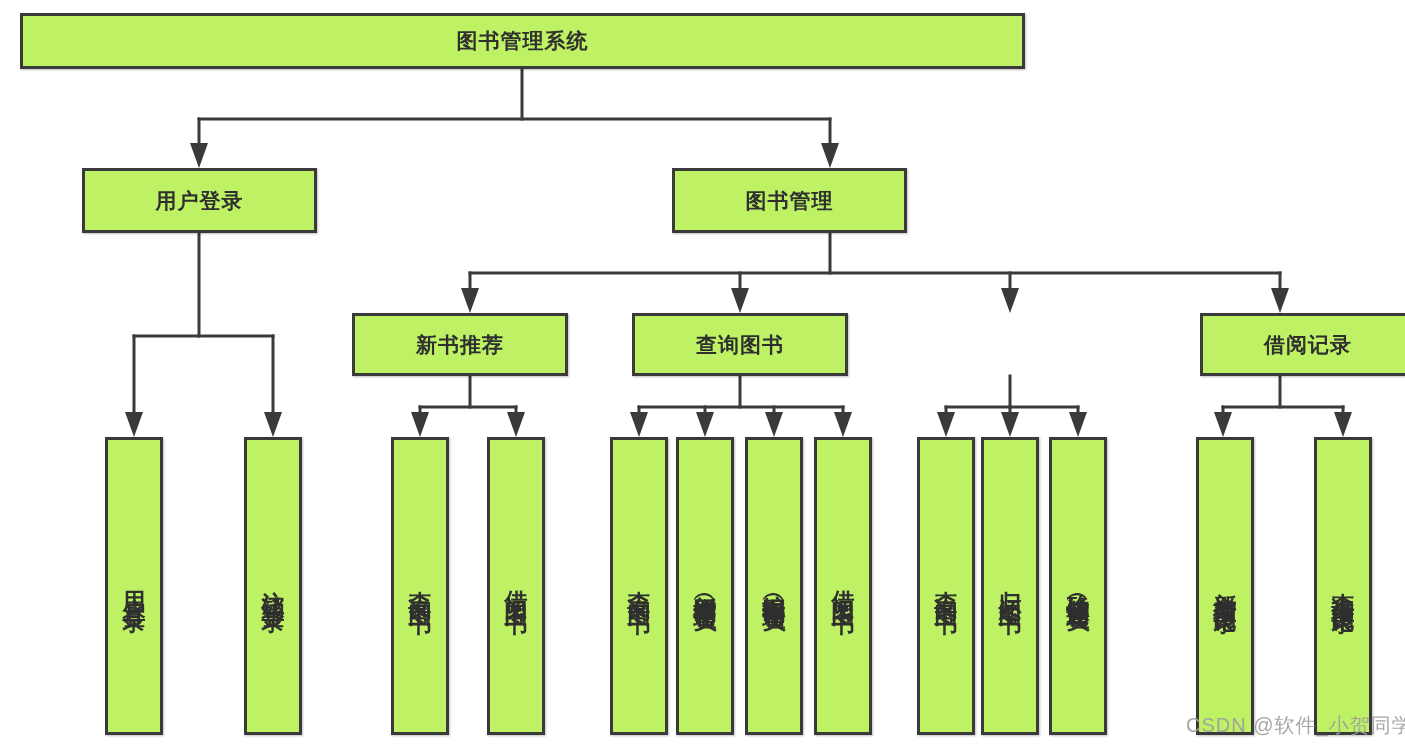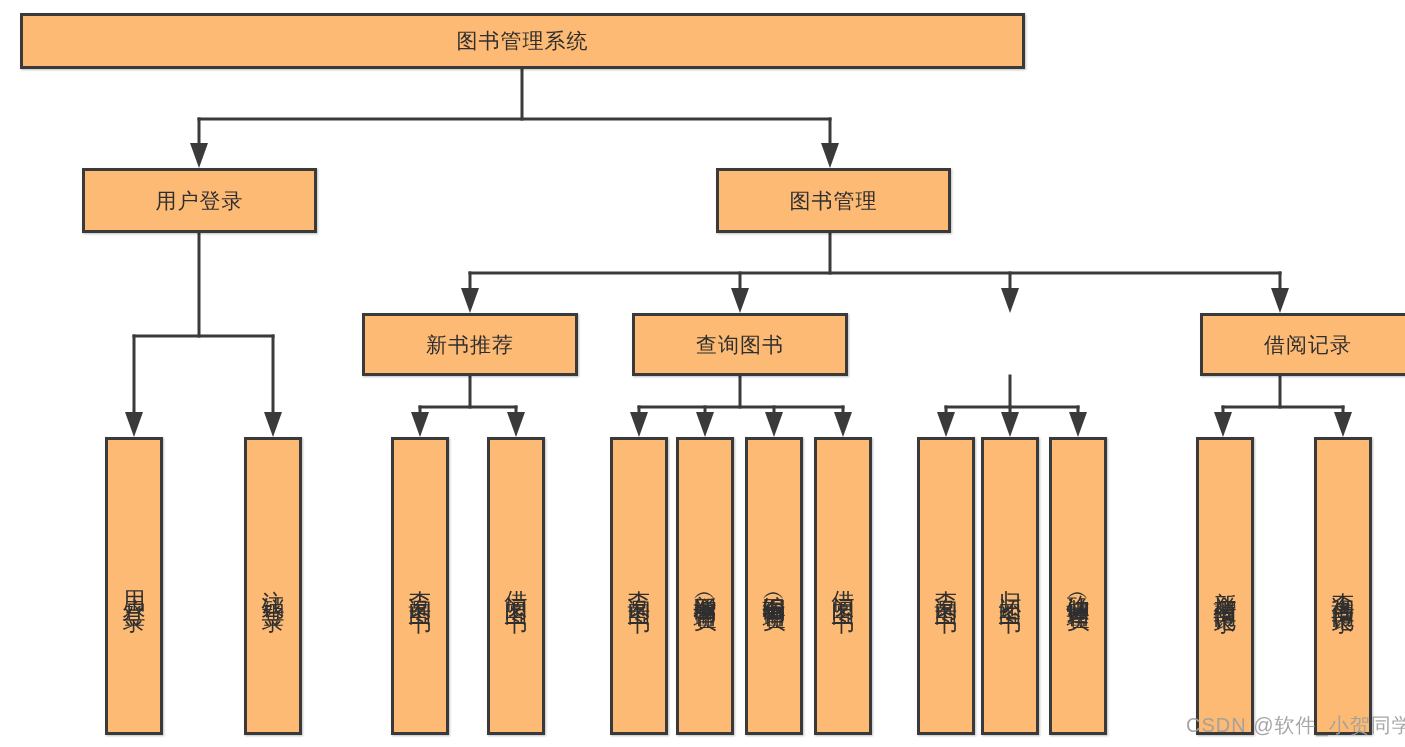--- a/index.html
+++ b/index.html
@@ -18,27 +18,28 @@
   #wires {
     position: absolute;
     left: 0; top: 0;
     width: 1405px; height: 747px;
     z-index: 1;
   }
   .box {
     position: absolute;
     box-sizing: border-box;
     border: 3px solid #3a3a3a;
-    background: #fdba74;
+    background: #bef264;
     display: flex;
     align-items: center;
     justify-content: center;
     color: #2f2f2f;
     z-index: 2;
     box-shadow: 1px 1px 2px rgba(0,0,0,0.25);
+    font-weight: bold;
   }
   .hbox {
     font-size: 21px;
     letter-spacing: 1px;
   }
   .vbox {
     writing-mode: vertical-rl;
     font-size: 23px;
     letter-spacing: 7px;
     line-height: 1;
@@ -133,23 +134,23 @@
       <polygon points="1069,412 1087,412 1078,437"></polygon>
 
       <polygon points="1214,412 1232,412 1223,437"></polygon>
       <polygon points="1334,412 1352,412 1343,437"></polygon>
     </g>
   </svg>
 
   <div class="box hbox root">图书管理系统</div>
 
   <div class="box hbox lvl2" style="left:82px;">用户登录</div>
-  <div class="box hbox lvl2" style="left:716px;text-align:right;">图书管理</div>
+  <div class="box hbox lvl2" style="left:672px;text-align:right;">图书管理</div>
 
-  <div class="box hbox lvl3" style="left:362px;">新书推荐</div>
+  <div class="box hbox lvl3" style="left:352px;">新书推荐</div>
   <div class="box hbox lvl3" style="left:632px;">查询图书</div>
   <div class="box hbox lvl3" style="left:1200px;text-align:right;">借阅记录</div>
 
   <div class="box vbox leaf" style="left:105px;">用户登录</div>
   <div class="box vbox leaf" style="left:244px;">注销登录</div>
 
   <div class="box vbox leaf" style="left:391px;">查询图书</div>
   <div class="box vbox leaf" style="left:487px;">借阅图书</div>
 
   <div class="box vbox leaf" style="left:610px;">查询图书</div>

